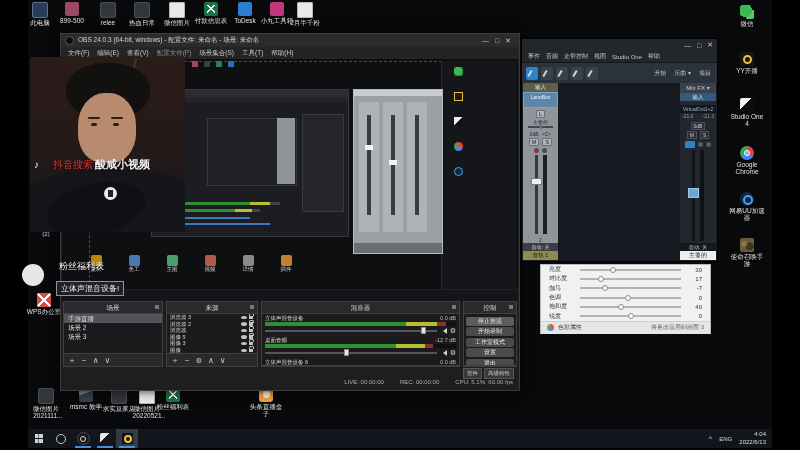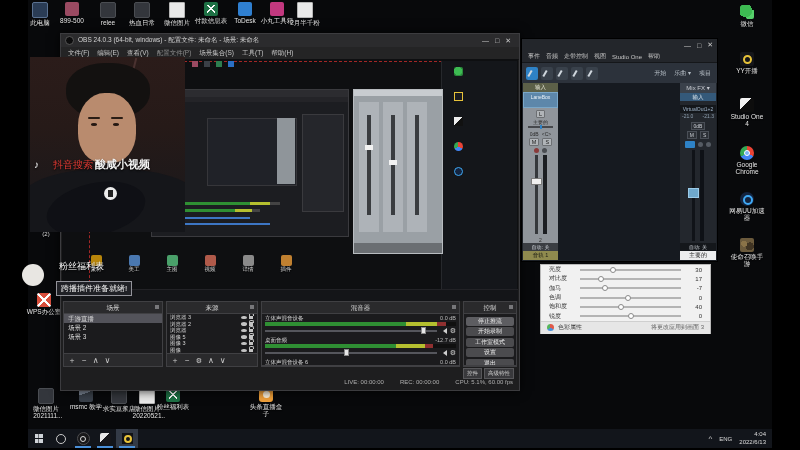--- a/index.html
+++ b/index.html
@@ -640,21 +640,21 @@
     <div class="cam-mic"></div>
     <div class="cam-logo"></div>
     <div class="cam-wm">
       <span class="wm-note">♪</span>
       <span class="wm-red">抖音搜索</span>
       <span class="wm-white">酸咸小视频</span>
     </div>
   </div>
 
   <div class="plg-label">粉丝福利表</div>
-  <div class="plg-tip">跨播插件准备就绪!</div>
+  <div class="plg-tip">立体声混音设备!</div>
 
   <div class="taskbar">
     <div class="tb-slot" style="position:relative;">
       <div class="winlogo"></div>
       <div class="winlogo2"></div>
     </div>
     <div class="tb-slot">
         <div class="searchc"></div>
       </div>
     <div class="tb-slot open">

